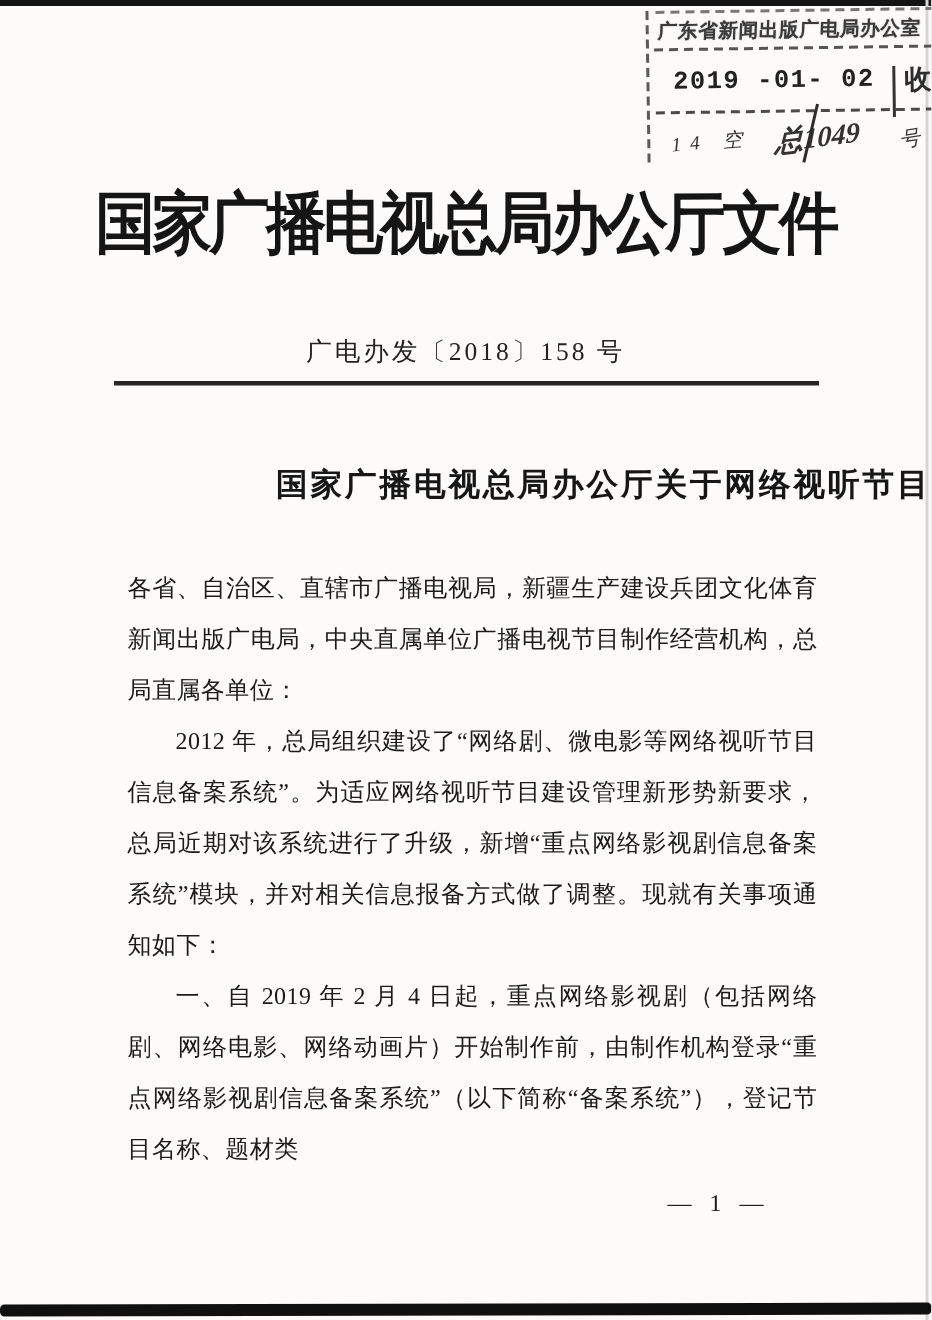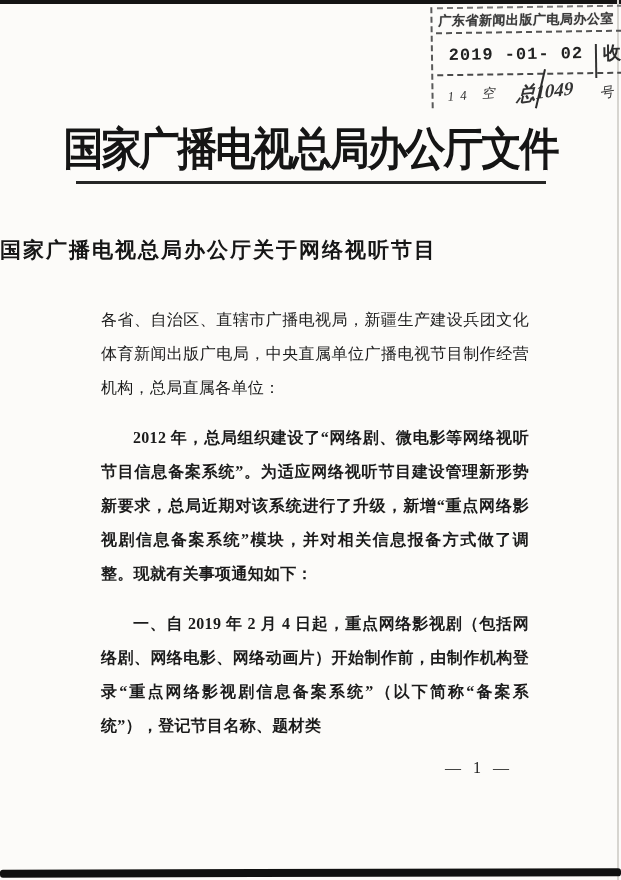--- a/index.html
+++ b/index.html
@@ -141,40 +141,40 @@
   .rule {
     margin: 8px auto 0 auto;
     width: 470px;
     border: none;
     border-top: 3px solid #262626;
   }
 
   
   .notice-title {
     margin: 44px 0 0 0;
-    text-align: left;
+    text-align: right;
     font-size: 21px;
     font-weight: bold;
     letter-spacing: 2px;
     line-height: 45px;
     color: #161616;
   }
 
   
   .body-text {
     margin: 30px 60px 0 85px;
     width: 460px;
     font-size: 16px;
     line-height: 34px;
     letter-spacing: 0.3px;
     text-align: justify;
     color: #1b1b1b;
   }
-  .body-text p { margin: 16px; }
-  .body-text p.indent { text-indent: 2em; font-weight: bold; }
+  .body-text p { margin: 0; }
+  .body-text p.indent { text-indent: 2em; }
 
   .page-number {
     width: 460px;
     margin: 10px 60px 0 85px;
     text-align: right;
     padding-right: 32px;
     box-sizing: border-box;
     font-size: 16px;
     letter-spacing: 4px;
     color: #1b1b1b;
@@ -198,20 +198,21 @@
     <div class="stamp-hand">
       <span class="hand-left">14 空</span>
       <span class="hand-number">总1049</span>
       <span class="hand-stroke"></span>
       <span class="hand-suffix">号</span>
     </div>
   </div>
 
   <h1 class="org-title">国家广播电视总局办公厅文件</h1>
 
+  <div class="doc-number">广电办发〔2018〕158 号</div>
 
   <hr class="rule">
 
   <h2 class="notice-title">
     <span>国家广播电视总局办公厅关于网络视听节目</span><br>
   </h2>
 
   <div class="body-text">
     <p>各省、自治区、直辖市广播电视局，新疆生产建设兵团文化体育新闻出版广电局，中央直属单位广播电视节目制作经营机构，总局直属各单位：</p>
     <p class="indent">2012 年，总局组织建设了“网络剧、微电影等网络视听节目信息备案系统”。为适应网络视听节目建设管理新形势新要求，总局近期对该系统进行了升级，新增“重点网络影视剧信息备案系统”模块，并对相关信息报备方式做了调整。现就有关事项通知如下：</p>

